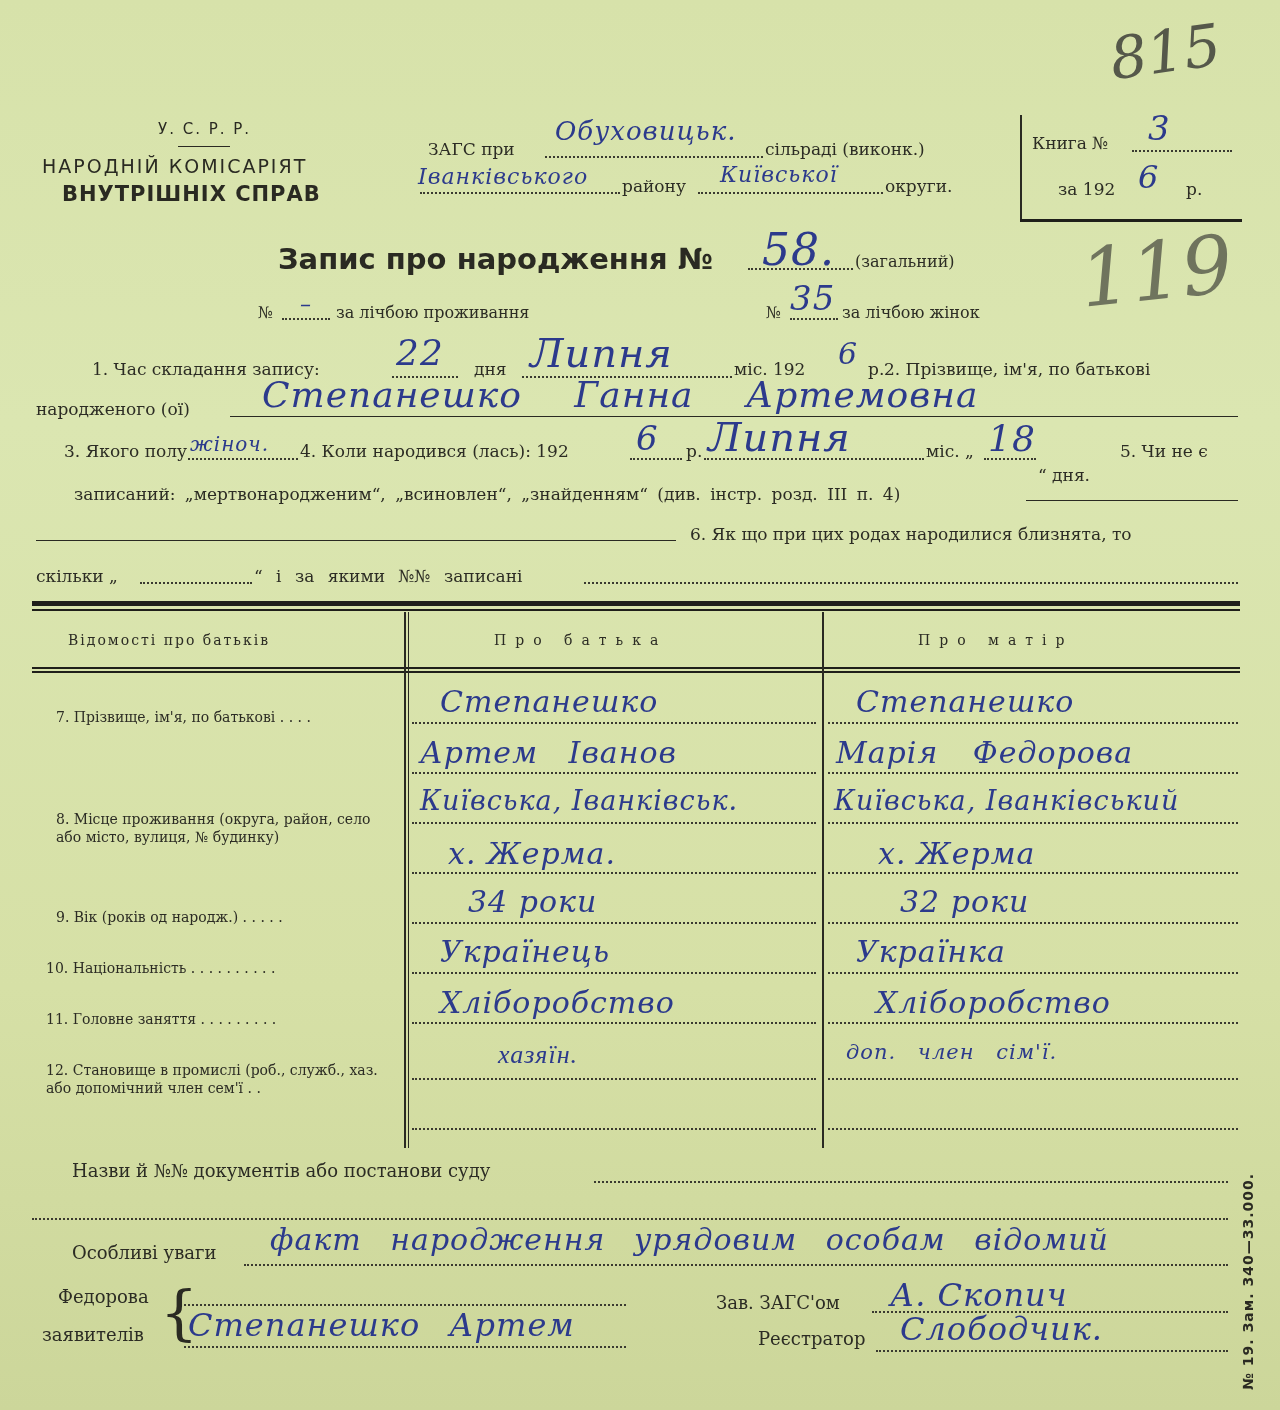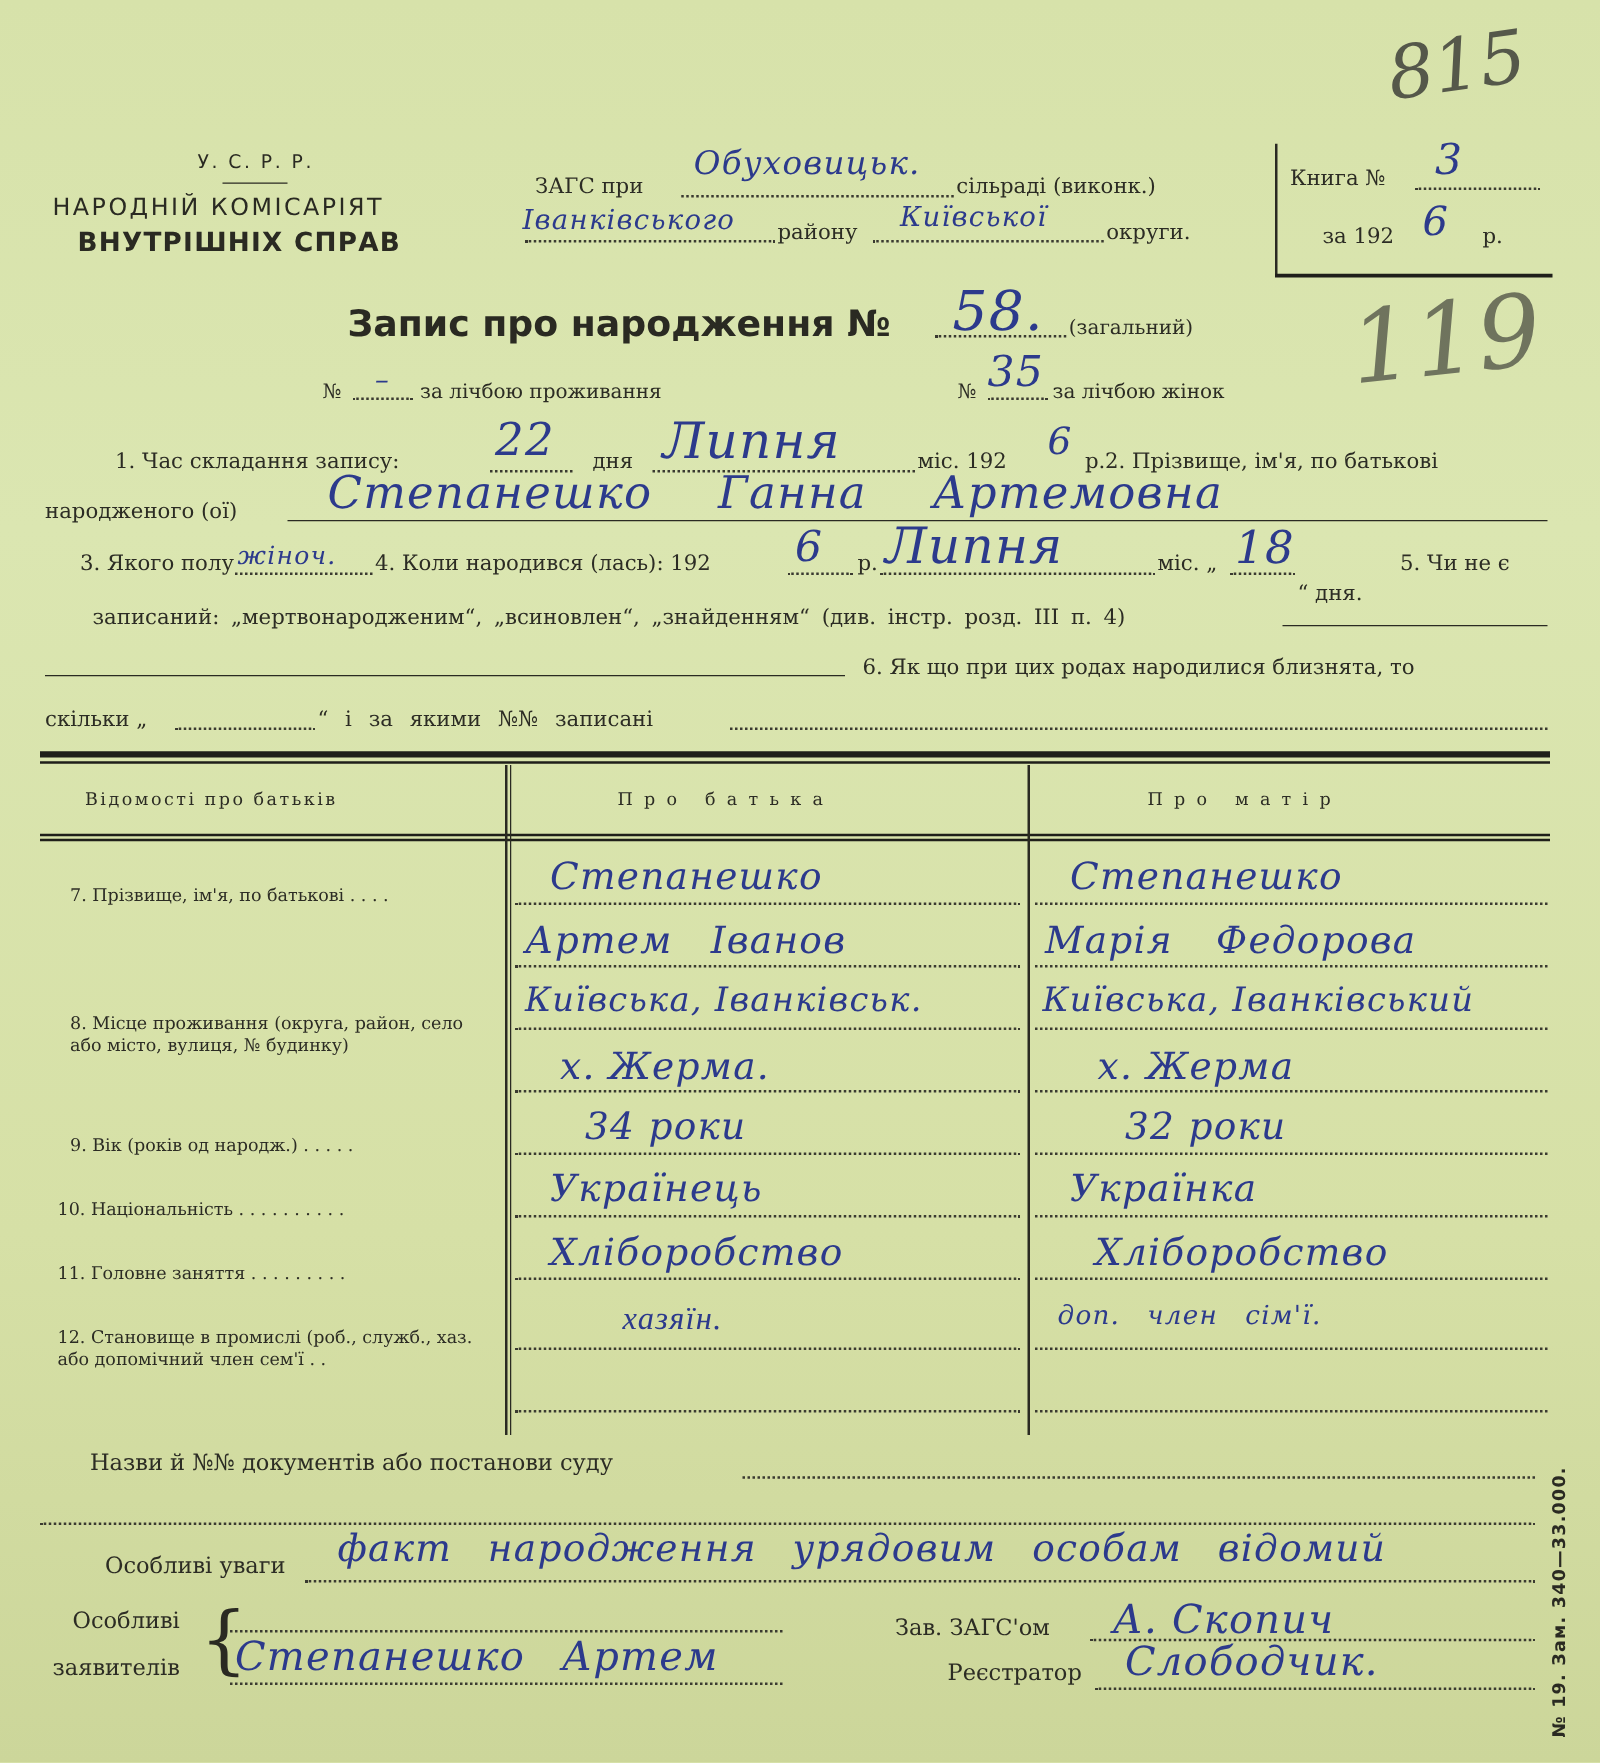--- a/index.html
+++ b/index.html
@@ -159,25 +159,25 @@
 <div class="abs hand" style="left:900px;top:884px;">32 роки</div>
 <div class="abs hand" style="left:856px;top:934px;">Українка</div>
 <div class="abs hand" style="left:876px;top:985px;">Хліборобство</div>
 <div class="abs hand" style="left:846px;top:1040px;font-size:21px;word-spacing:14px;">доп. член сім'ї.</div>
 
 <div class="abs print" style="left:72px;top:1160px;font-size:18px;">Назви й №№ документів або постанови суду</div>
 <div class="dots" style="left:594px;top:1181px;width:634px;"></div>
 <div class="abs hand" style="left:600px;top:1150px;"></div>
 <div class="dots" style="left:32px;top:1218px;width:1196px;"></div>
 
-<div class="abs print" style="left:72px;top:1242px;font-size:18px;margin-left:12px;">Особливі уваги</div>
+<div class="abs print" style="left:72px;top:1242px;font-size:18px;">Особливі уваги</div>
 <div class="dots" style="left:244px;top:1264px;width:984px;"></div>
 <div class="abs hand" style="left:270px;top:1222px;font-size:30px;word-spacing:18px;">факт народження урядовим особам відомий</div>
 
-<div class="abs print" style="left:58px;top:1286px;font-size:18px;">Особливі</div>
+<div class="abs print" style="left:58px;top:1286px;font-size:18px;">Федорова</div>
 <div class="abs print" style="left:42px;top:1324px;font-size:18px;">заявителів</div>
 <div class="abs" style="left:160px;top:1282px;font-size:60px;font-family:'DejaVu Serif',serif;color:#2a2a22;line-height:60px;">{</div>
 <div class="dots" style="left:184px;top:1304px;width:442px;"></div>
 <div class="dots" style="left:184px;top:1346px;width:442px;"></div>
 <div class="abs hand" style="left:188px;top:1306px;font-size:32px;word-spacing:18px;">Степанешко Артем</div>
 
 <div class="abs print" style="left:716px;top:1292px;font-size:18px;">Зав. ЗАГС'ом</div>
 <div class="dots" style="left:872px;top:1311px;width:356px;"></div>
 <div class="abs hand" style="left:890px;top:1276px;font-size:32px;">А. Скопич</div>
 <div class="abs print" style="left:758px;top:1328px;font-size:18px;">Реєстратор</div>

